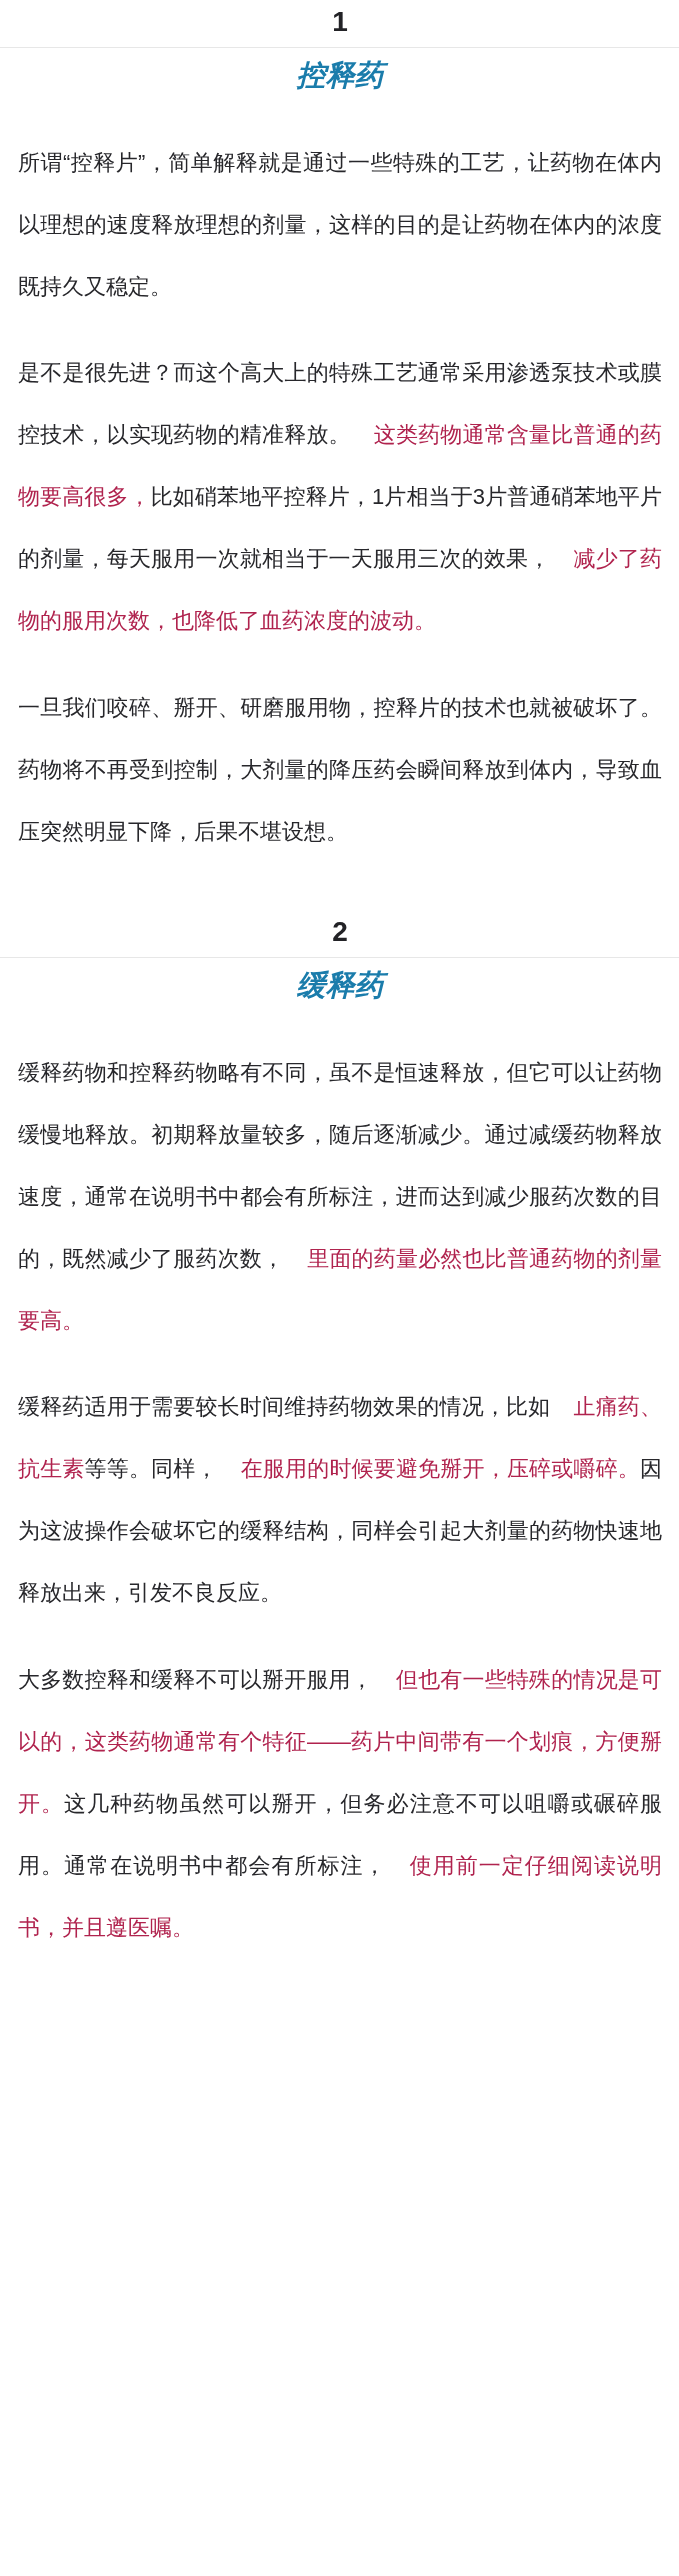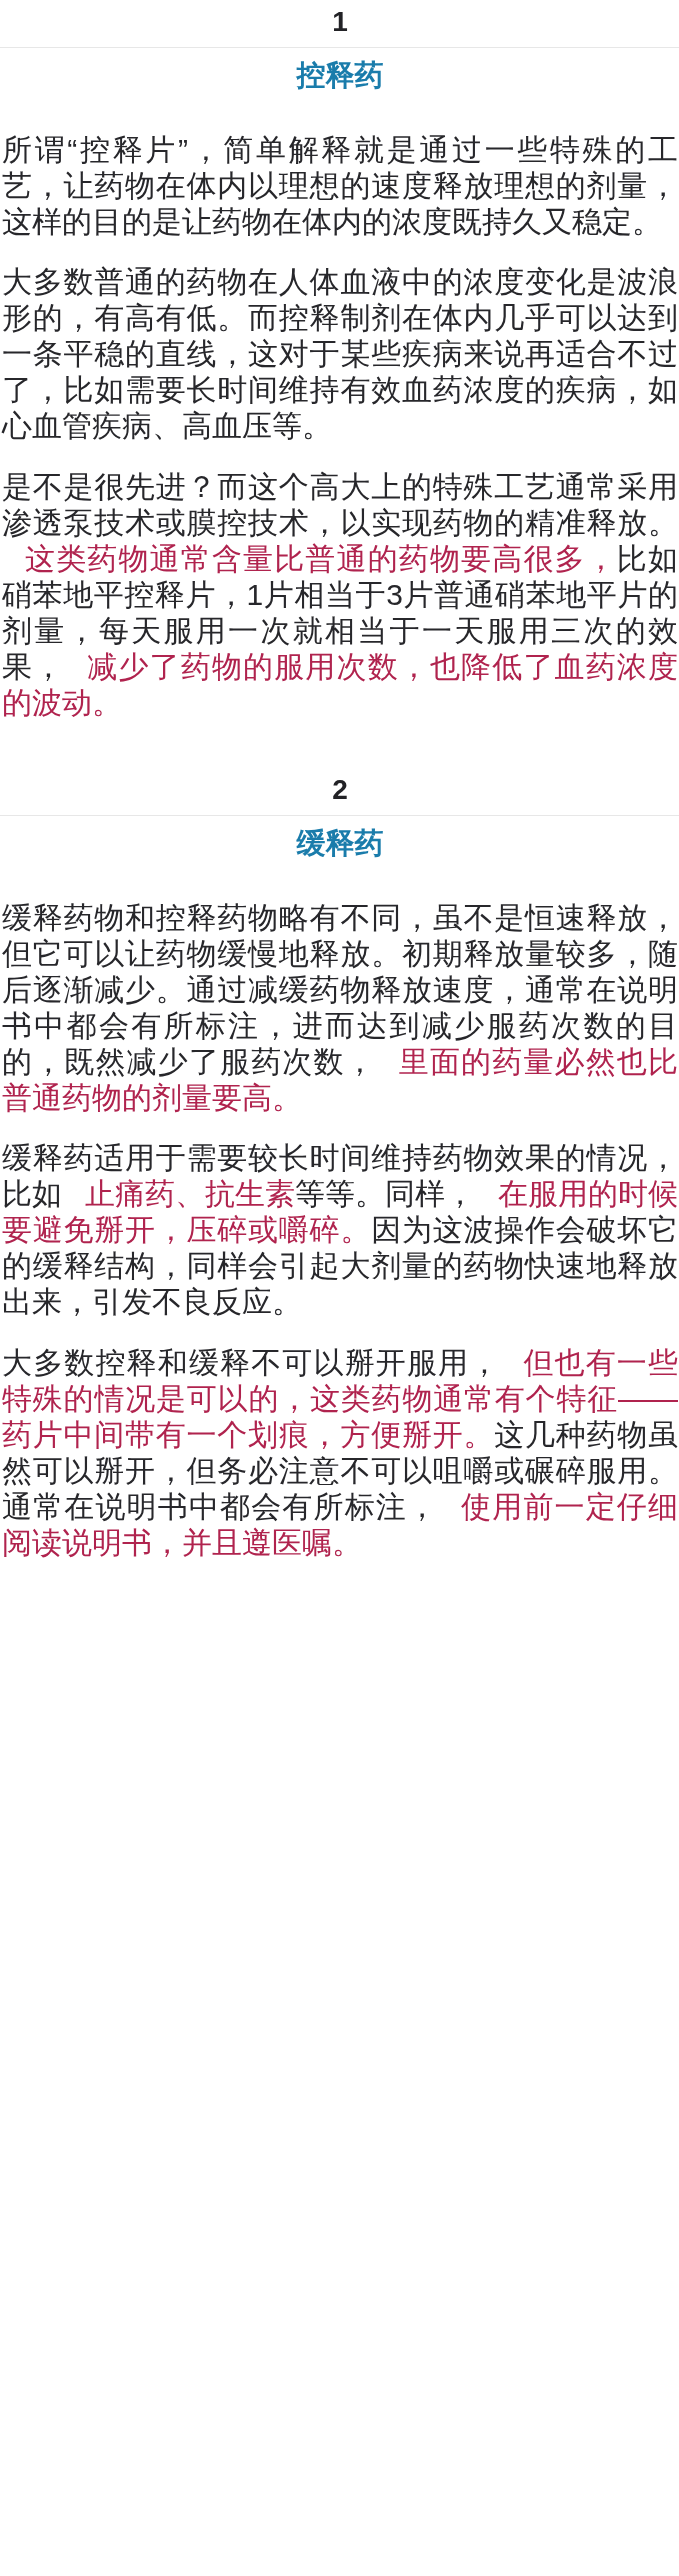--- a/index.html
+++ b/index.html
@@ -36,27 +36,28 @@
     margin: 7.6px 0 0 0;
     height: 0;
   }
   .sec-title {
     margin: 7.6px 0 0 0;
     text-align: center;
     font-size: 29px;
     line-height: 38px;
     font-weight: 700;
     color: var(--teal);
+    font-style: italic;
   }
   .sec-body { padding-top: 38px; }
   .para {
     margin: 0 0 24.5px 0;
-    padding: 0 2px;
-    font-size: 30px;
-    line-height: 36px;
+    padding: 0 18px;
+    font-size: 22px;
+    line-height: 62px;
     color: var(--body-text);
     text-align: justify;
     text-justify: inter-ideograph;
     word-break: break-all;
   }
   .para.tight { margin-bottom: 0; }
   .hl {
     color: var(--red);
     font-weight: 400;
     margin-left: 23px;
@@ -64,22 +65,22 @@
 </style>
 </head>
 <body>
 
 <section class="section">
   <div class="sec-num">1</div>
   <hr class="divider">
   <h2 class="sec-title">控释药</h2>
   <div class="sec-body">
       <p class="para"><span class="plain">所谓“控释片”，简单解释就是通过一些特殊的工艺，让药物在体内以理想的速度释放理想的剂量，这样的目的是让药物在体内的浓度既持久又稳定。</span></p>
-      <p class="para"><span class="plain">大多数普通的药物在人体血液中的浓度变化是波浪形的，有高有低。而控释制剂在体内几乎可以达到一条平稳的直线，这对于某些疾病来说再适合不过了，比如需要长时间维持有效血药浓度的疾病，如心血管疾病、高血压等。</span></p>
       <p class="para"><span class="plain">是不是很先进？而这个高大上的特殊工艺通常采用渗透泵技术或膜控技术，以实现药物的精准释放。</span><span class="hl">这类药物通常含量比普通的药物要高很多，</span><span class="plain">比如硝苯地平控释片，1片相当于3片普通硝苯地平片的剂量，每天服用一次就相当于一天服用三次的效果，</span><span class="hl">减少了药物的服用次数，也降低了血药浓度的波动。</span></p>
+      <p class="para"><span class="plain">一旦我们咬碎、掰开、研磨服用物，控释片的技术也就被破坏了。药物将不再受到控制，大剂量的降压药会瞬间释放到体内，导致血压突然明显下降，后果不堪设想。</span></p>
     </div>
 </section>
 
 <section class="section">
   <div class="sec-num">2</div>
   <hr class="divider">
   <h2 class="sec-title">缓释药</h2>
   <div class="sec-body">
       <p class="para"><span class="plain">缓释药物和控释药物略有不同，虽不是恒速释放，但它可以让药物缓慢地释放。初期释放量较多，随后逐渐减少。通过减缓药物释放速度，通常在说明书中都会有所标注，进而达到减少服药次数的目的，既然减少了服药次数，</span><span class="hl">里面的药量必然也比普通药物的剂量要高。</span></p>
       <p class="para"><span class="plain">缓释药适用于需要较长时间维持药物效果的情况，比如</span><span class="hl">止痛药、抗生素</span><span class="plain">等等。同样，</span><span class="hl">在服用的时候要避免掰开，压碎或嚼碎。</span><span class="plain">因为这波操作会破坏它的缓释结构，同样会引起大剂量的药物快速地释放出来，引发不良反应。</span></p>

